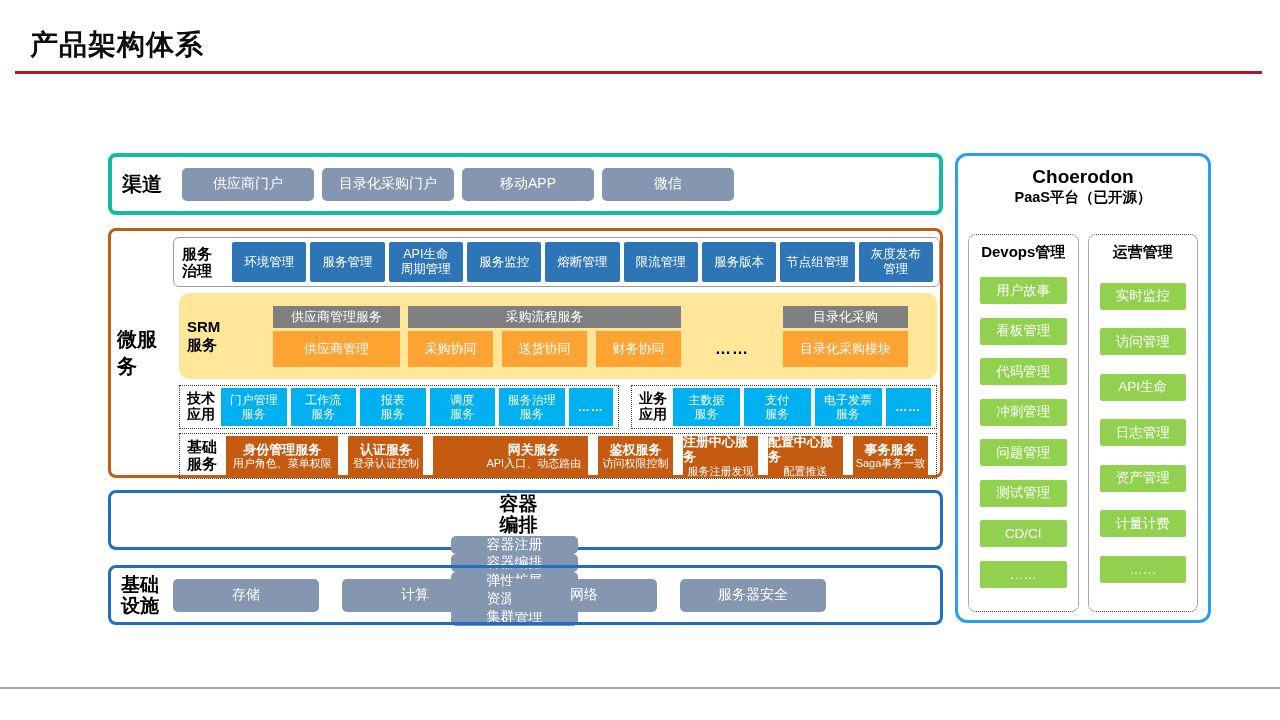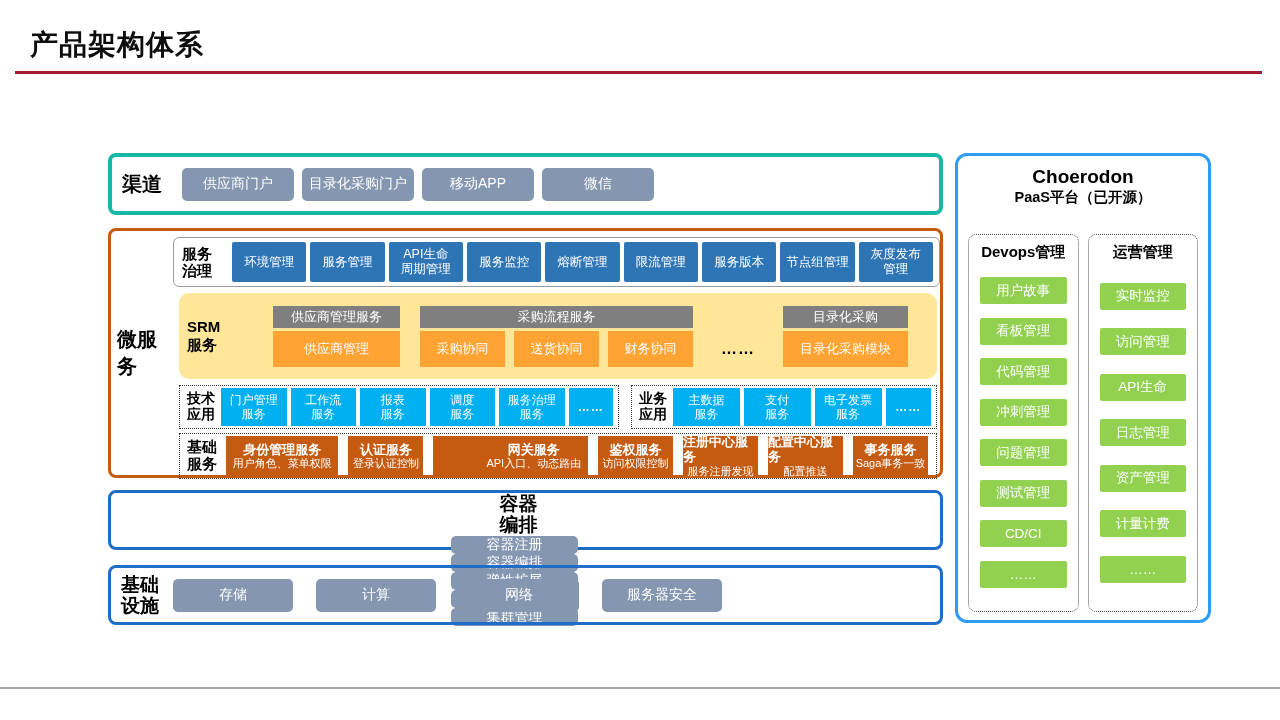--- a/index.html
+++ b/index.html
@@ -13,39 +13,39 @@
 
   .pre { white-space:pre-line; }
 
   
   .frame { position:absolute; left:108px; width:835px; border-radius:8px; display:flex; align-items:center; padding:0 10px; }
   .frame-orange { border:4px solid #14b8a6; }
   .frame-blue { border:3px solid #1E6EC8; }
   .row-label { font-size:20px; font-weight:bold; color:#000; line-height:1.12; }
 
   .btn { display:flex; align-items:center; justify-content:center; color:#fff; text-align:center; }
-  .btn-gray { background:#8496B0; height:33px; width:112px; border-radius:5px; font-size:14px; margin-right:8px; }
+  .btn-gray { background:#8496B0; height:33px; width:132px; border-radius:5px; font-size:14px; margin-right:8px; }
 
   .row-channel { top:153px; height:62px; }
   .row-channel .row-label { width:60px; }
 
   
   .row-ms { position:absolute; left:108px; top:228px; width:835px; height:250px; border:3px solid #C55A11; border-radius:8px; }
   .ms-label { position:absolute; left:6px; top:0; bottom:0; width:58px; display:flex; align-items:center; font-size:20px; font-weight:bold; }
 
   .gov { position:absolute; left:62px; top:6px; width:767px; height:50px; border:1px solid #9a9a9a; border-radius:6px; display:flex; align-items:center; padding:2px 4px; }
   .gov-label { width:44px; font-size:15px; font-weight:bold; line-height:1.15; margin:0 4px; }
   .gov-btns { display:flex; flex:1; }
   .btn-blue { background:#2E75B6; flex:1; height:40px; margin:0 2px; font-size:12.5px; line-height:1.2; border-radius:2px; }
 
   .srm { position:absolute; left:68px; top:62px; width:758px; height:86px; background:#FFE699; border-radius:10px; display:flex; align-items:center; padding:0 8px; }
   .srm-label { width:52px; font-size:15px; font-weight:bold; line-height:1.2; }
   .srm-group { display:flex; flex-direction:column; }
   .g1 { margin-left:34px; width:127px; }
-  .g2 { margin-left:20px; width:273px; }
+  .g2 { margin-left:8px; width:273px; }
   .g3 { width:125px; margin-right:21px; }
   .g-header { height:22px; background:#7F7F7F; color:#fff; font-size:13px; display:flex; align-items:center; justify-content:center; }
   .g-btns { display:flex; gap:9px; margin-top:3px; }
   .btn-orange { background:#FFA333; height:36px; flex:1; color:#fff; font-size:13px; display:flex; align-items:center; justify-content:center; }
   .srm-ellipsis { flex:1; text-align:center; font-size:16px; font-weight:bold; color:#000; padding-top:26px; letter-spacing:1px; }
 
   .dotbox { position:absolute; border:1px dotted #3a3a3a; display:flex; align-items:center; padding:2px 3px; }
   .tech { left:68px; top:154px; width:440px; height:44px; }
   .biz  { left:520px; top:154px; width:306px; height:44px; }
   .dotbox .mini-label { font-size:14px; font-weight:bold; line-height:1.12; width:36px; text-align:center; }
@@ -59,21 +59,21 @@
   .btn-brown { background:#C55A11; height:40px; margin:0 5px; color:#fff; display:flex; flex-direction:column; align-items:center; justify-content:center; flex:1; }
   .btn-brown .t1 { font-size:13px; font-weight:bold; line-height:1.2; }
   .btn-brown .t2 { font-size:11px; line-height:1.2; }
   .base-btns .btn-brown:nth-child(1) { flex:1.5; }
   .base-btns .btn-brown:nth-child(3) { flex:1.45;padding-left:46px; }
 
   .row-container { top:490px; height:60px;flex-direction:column; }
   .row-infra { top:565px; height:60px; }
   .row-container .row-label, .row-infra .row-label { width:52px; font-size:19px; }
   .row-container .btn-gray { width:127px; margin-right:22px; }
-  .row-infra .btn-gray { width:120px; margin-right:23px; }
+  .row-infra .btn-gray { width:146px; margin-right:23px; }
 
   
   .paas { position:absolute; left:955px; top:153px; width:256px; height:470px; border:3px solid #2E9BF5; border-radius:12px; text-align:center; }
   .paas-title { margin-top:10px; font-size:19px; font-weight:bold; }
   .paas-sub { font-size:14.5px; font-weight:bold; margin-top:0; }
   .paas-cols { position:absolute; left:10px; right:10px; top:78px; bottom:8px; display:flex; gap:9px; }
   .paas-col { flex:1; border:1px dotted #555; border-radius:8px; display:flex; flex-direction:column; padding:8px 11px 10px; }
   .paas-col-header { font-size:15px; font-weight:bold; margin-bottom:2px; }
   .paas-items { flex:1; display:flex; flex-direction:column; justify-content:space-evenly; }
   .btn-green { background:#92D050; height:27px; font-size:13.5px; border-radius:2px; }

